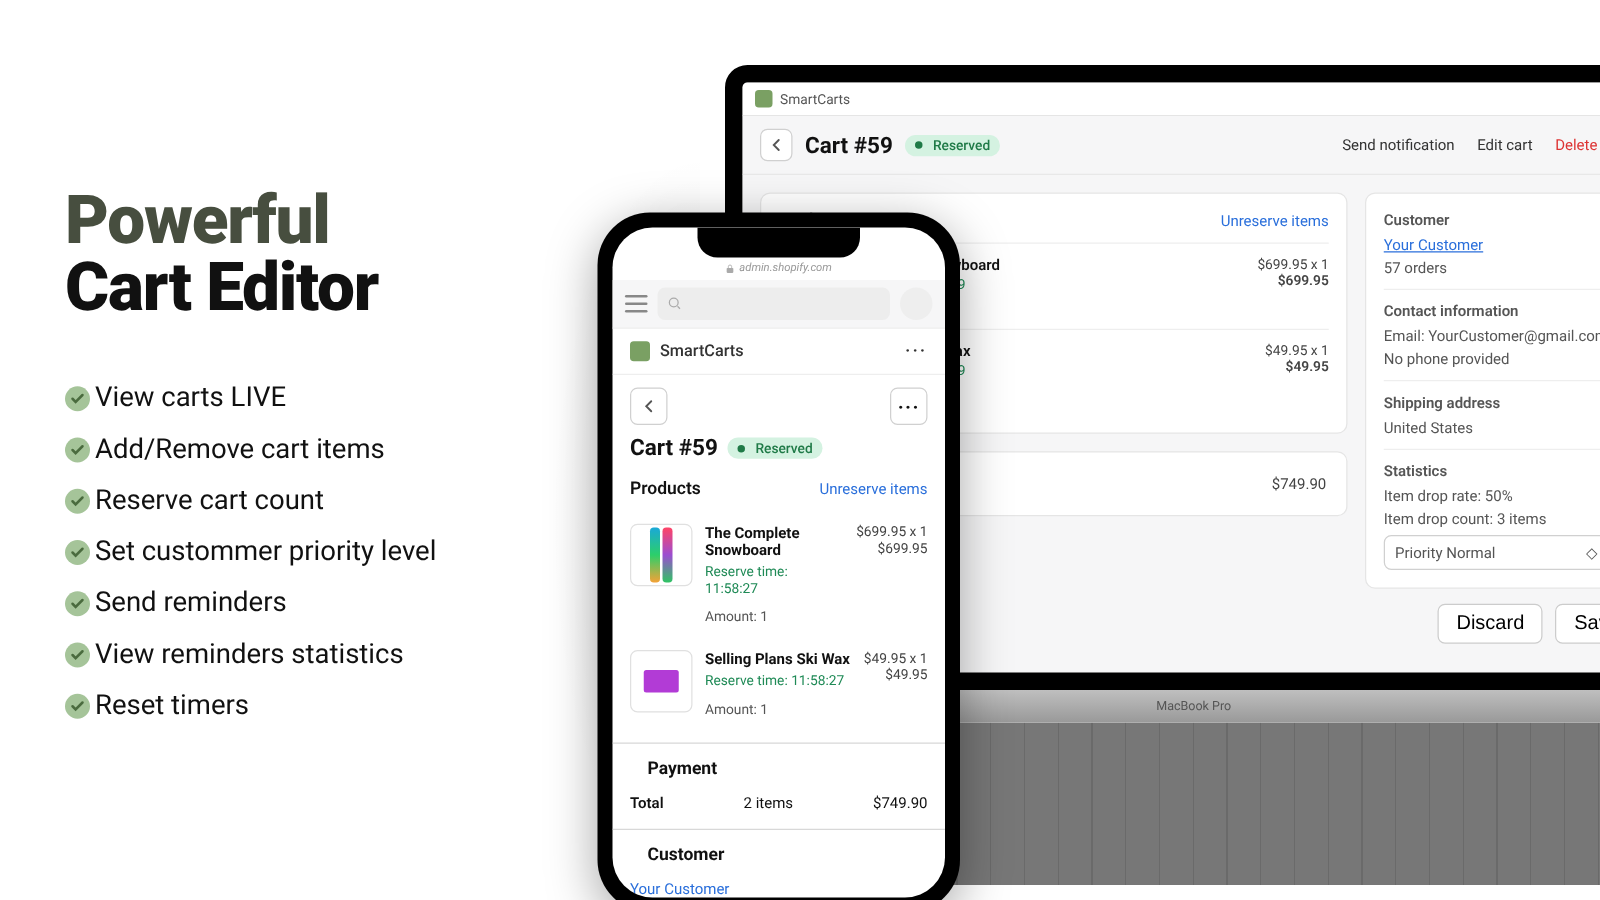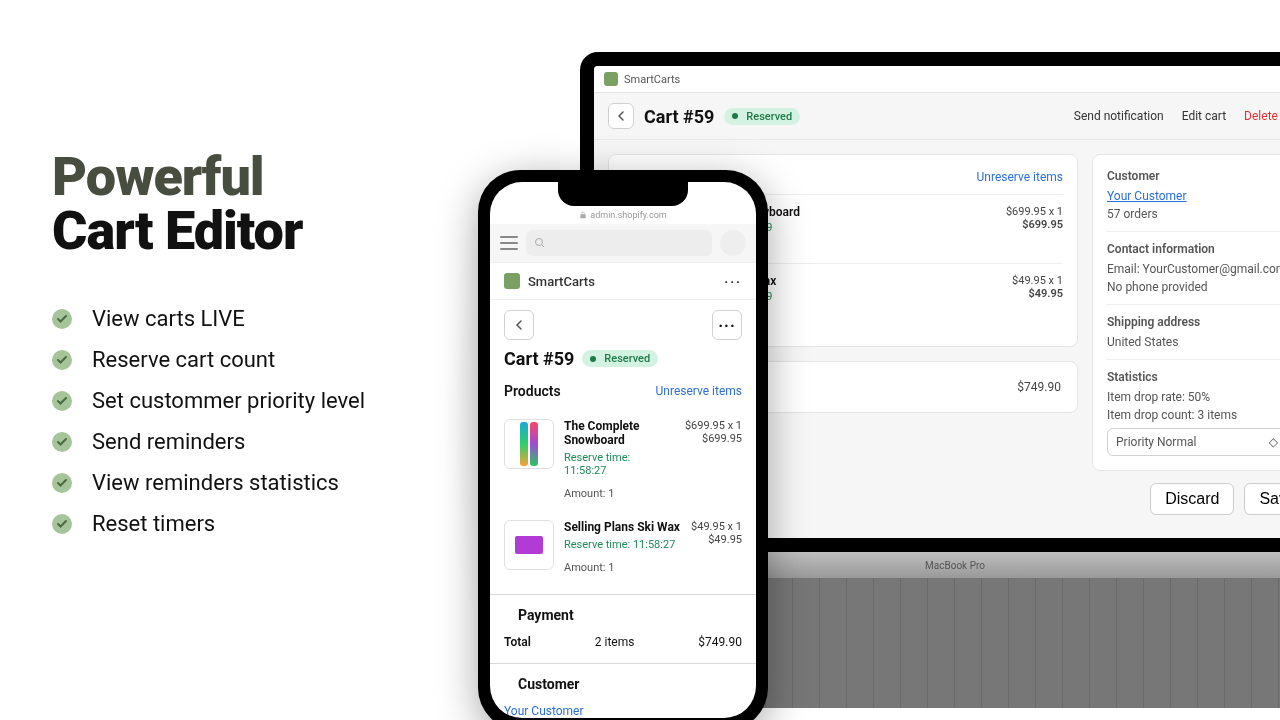--- a/index.html
+++ b/index.html
@@ -5,21 +5,21 @@
   * { box-sizing: border-box; margin: 0; padding: 0; }
   html, body { width: 1280px; height: 720px; overflow: hidden; font-family: -apple-system, BlinkMacSystemFont, "Segoe UI", Roboto, Helvetica, Arial, sans-serif; background: #fff; color: #111; }
   .root { position: relative; width: 1280px; height: 720px; }
 
   
   .copy { position: absolute; left: 52px; top: 150px; width: 400px; }
   .copy h1 { font-size: 54px; font-weight: 900; line-height: 1.0; letter-spacing: -1px; margin-bottom: 48px; }
   .copy h1 .l1 { color: #474e3f; display: block; }
   .copy h1 .l2 { color: #111; display: block; }
   .features { list-style: none; }
-  .features li { display: flex; align-items: center; gap: 20px; margin-bottom: 16px; font-size: 22px; }
+  .features li { display: flex; align-items: center; gap: 4px; margin-bottom: 16px; font-size: 22px; }
   .check { width: 20px; height: 20px; border-radius: 50%; background: #a5c499; display: flex; align-items: center; justify-content: center; flex-shrink: 0; }
   .check svg { width: 12px; height: 12px; }
 
   
   .laptop { position: absolute; left: 580px; top: 52px; width: 750px; }
   .laptop-screen { border: 14px solid #000; border-radius: 18px; background: #f6f6f7; padding: 0; height: 500px; overflow: hidden; }
   .laptop-base { height: 26px; background: linear-gradient(#bfbfbf,#999); border-radius: 0 0 10px 10px; margin: 0 -30px; display:flex; align-items:center; justify-content:center; font-size:10px; color:#555; }
   .laptop-keys { height: 130px; background: repeating-linear-gradient(90deg,#777,#777 26px,#6a6a6a 26px,#6a6a6a 27px), linear-gradient(#909090,#707070); border-radius: 0 0 4px 4px; margin: 0 -30px; }
 
   .d-appbar { background:#fff; padding:6px 10px; font-size:11px; color:#555; display:flex; gap:6px; align-items:center; border-bottom:1px solid #e5e5e5;}
@@ -54,21 +54,21 @@
   .side-section:first-child { border:none; margin-top:0; padding-top:0;}
   .select { border:1px solid #d0d0d0; border-radius:6px; padding:6px 8px; font-size:12px; display:flex; justify-content:space-between; align-items:center; margin-top:6px; background:#fff;}
   .footer-btns { display:flex; gap:10px; justify-content:flex-end;}
   .btn-secondary { background:#fff; border:1px solid #ccc; border-radius:6px; padding:6px 14px; font-size:16px;}
 
   
   .phone { position: absolute; left: 478px; top: 170px; width: 290px; height: 560px; }
   .phone-body { width:100%; height:100%; background:#000; border-radius:42px; padding:12px; box-shadow: 0 10px 40px rgba(0,0,0,0.35); }
   .phone-screen { background:#fff; width:100%; height:100%; border-radius:32px; overflow:hidden; position:relative;}
   .notch { position:absolute; top:0; left:50%; transform:translateX(-50%); width:130px; height:24px; background:#000; border-radius:0 0 16px 16px; z-index:5;}
-  .m-url { text-align:center; font-size:9px; color:#999; padding-top:28px; padding-bottom:4px; display:flex; justify-content:center; align-items:center; gap:3px;}
+  .m-url { text-align:center; font-size:9px; color:#999; padding-top:28px; padding-bottom:4px; display:flex; justify-content:center; align-items:center; gap:3px;font-style:italic;}
   .m-nav { display:flex; align-items:center; gap:8px; padding:6px 10px; border-bottom:1px solid #eee; background:#f6f6f7;}
   .m-menu { width:18px; height:14px; display:flex; flex-direction:column; justify-content:space-between;}
   .m-menu span{height:2px;background:#888;border-radius:1px;}
   .m-search { flex:1; height:26px; background:#ededed; border-radius:6px; display:flex; align-items:center; padding:0 8px;}
   .m-search svg{width:12px;height:12px;}
   .m-avatar { width:26px; height:26px; background:#eee; border-radius:50%;}
   .m-appbar { display:flex; align-items:center; gap:8px; padding:10px 14px; font-size:13px; font-weight:500; color:#333; border-bottom:1px solid #eee;}
   .m-appbar .ico { width:16px; height:16px; background:#7aa063; border-radius:3px;}
   .m-appbar .more { margin-left:auto; letter-spacing:2px; font-weight:700;}
   .m-content { padding: 10px 14px 0;}
@@ -117,20 +117,28 @@
             </svg>
           </span>
           <span>View carts LIVE</span>
         </li>
       <li>
           <span class="check">
             <svg viewBox="0 0 12 12">
               <path d="M2 6l2.5 2.5L10 3" stroke="#4a6b3e" stroke-width="2" fill="none" stroke-linecap="round"></path>
             </svg>
           </span>
+          <span>Add/Remove cart items</span>
+        </li>
+      <li>
+          <span class="check">
+            <svg viewBox="0 0 12 12">
+              <path d="M2 6l2.5 2.5L10 3" stroke="#4a6b3e" stroke-width="2" fill="none" stroke-linecap="round"></path>
+            </svg>
+          </span>
           <span>Reserve cart count</span>
         </li>
       <li>
           <span class="check">
             <svg viewBox="0 0 12 12">
               <path d="M2 6l2.5 2.5L10 3" stroke="#4a6b3e" stroke-width="2" fill="none" stroke-linecap="round"></path>
             </svg>
           </span>
           <span>Set custommer priority level</span>
         </li>

